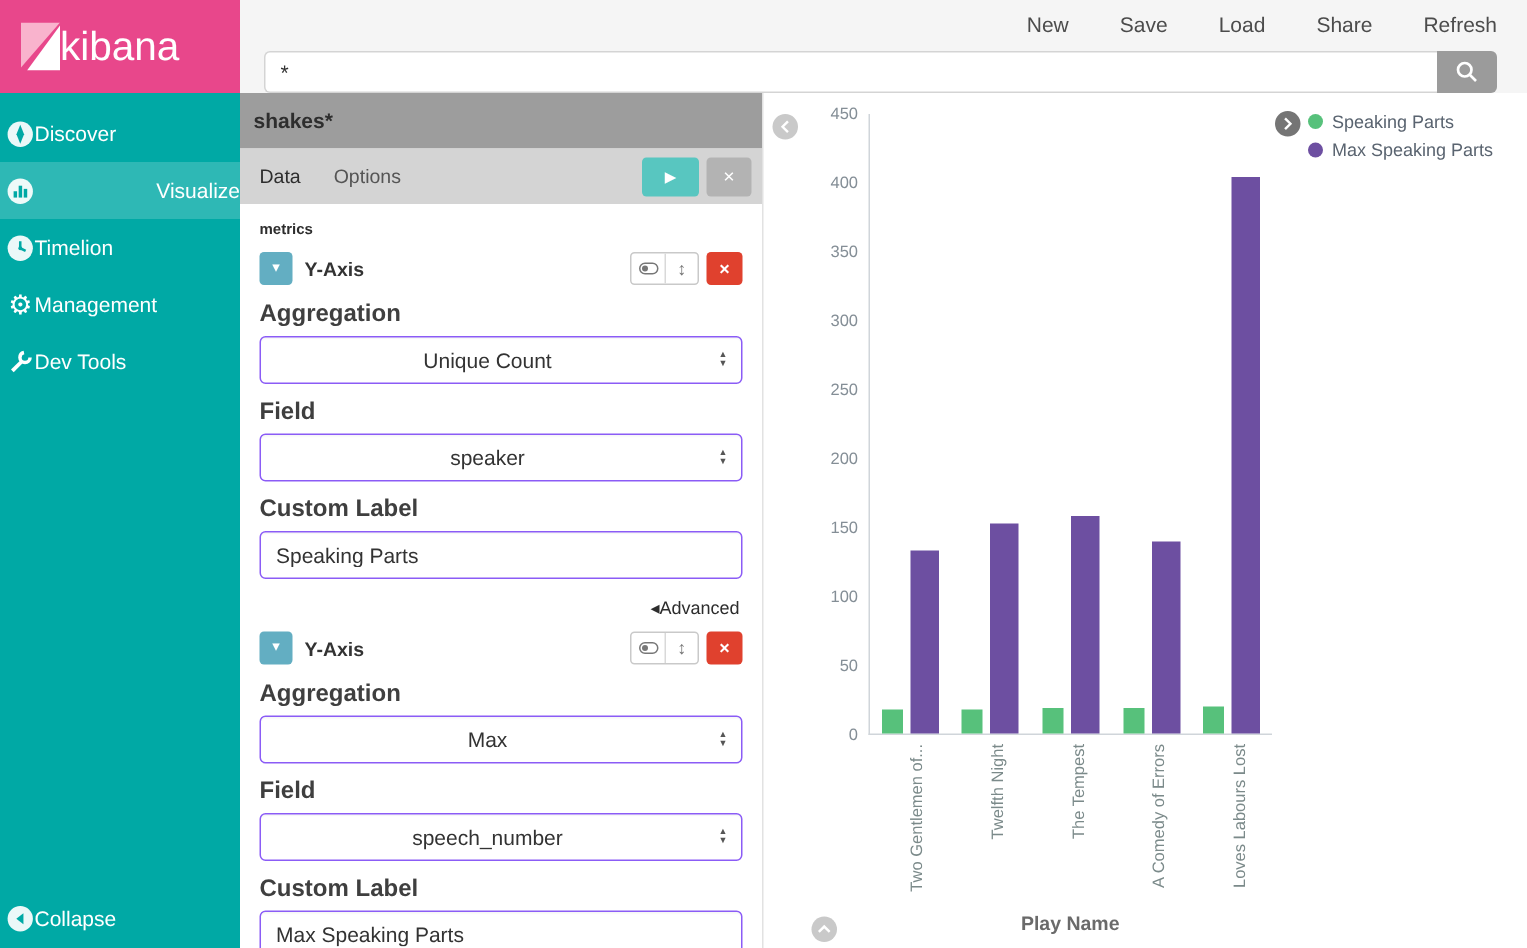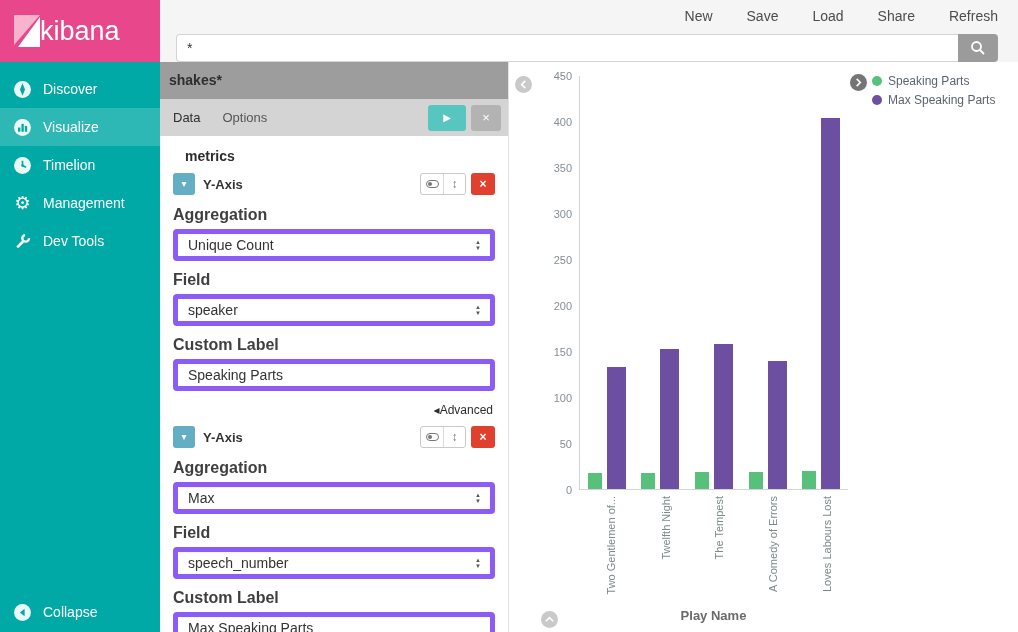--- a/index.html
+++ b/index.html
@@ -14,49 +14,49 @@
   .nav-links span { cursor:pointer; }
   .search-row { display:flex; margin-top:8px; height:28px; }
   .search-row input { flex:1; border:1px solid #d4d4d4; border-right:none; border-radius:4px 0 0 4px; padding:0 10px; font-size:14px; color:#333; outline:none; background:#fff; font-family:"Liberation Sans",sans-serif; }
   .search-btn { width:40px; background:#9b9b9b; border:none; border-radius:0 4px 4px 0; display:flex; align-items:center; justify-content:center; cursor:pointer; }
 
   
   .main { display:flex; height:570px; }
 
   
   .sidebar { width:160px; background:#00a9a5; color:#fff; position:relative; padding-top:8px; flex-shrink:0; }
-  .side-item { height:38px; display:flex; align-items:center; gap:11px; padding-left:13px; font-size:14px; cursor:pointer; }
-  .side-item.active { background:rgba(255,255,255,0.18); }
+  .side-item { height:38px; display:flex; align-items:center; padding-left:4px; font-size:14px; cursor:pointer; }
+  .side-item.active { background:rgba(255,255,255,0.18);justify-content:space-between; }
   .side-item .ic { width:19px; height:19px; display:flex; align-items:center; justify-content:center; }
   .collapse-item { position:absolute; bottom:0; left:0; right:0; height:40px; }
   .gear-glyph { font-size:18px; color:#fff; line-height:19px; }
 
   
   .config { width:348px; background:#fff; flex-shrink:0; display:flex; flex-direction:column; }
   .index-header { background:#9d9d9d; color:#2e2e2e; font-weight:bold; font-size:14px; padding:10px 9px; height:37px; }
   .tabs-row { background:#d4d4d4; height:37px; display:flex; align-items:center; padding:0 7px 0 13px; gap:22px; }
   .tab { font-size:13px; color:#555; cursor:pointer; }
   .tab.active { color:#2e2e2e; }
   .tabs-btns { margin-left:auto; display:flex; gap:5px; }
   .play-btn { width:38px; height:26px; background:#58c6c0; border:none; border-radius:3px; color:#fff; font-size:10px; cursor:pointer; }
   .xgray-btn { width:30px; height:26px; background:#b3b3b3; border:none; border-radius:3px; color:#fff; font-size:13px; cursor:pointer; }
   .config-body { padding:10px 13px; flex:1; overflow:hidden; }
-  .metrics-h { font-size:14px; font-weight:bold; color:#2d2d2d; margin:2px 12px 8px; }
+  .metrics-h { font-size:10px; font-weight:bold; color:#2d2d2d; margin:2px 0 8px; }
   .agg-header { display:flex; align-items:center; gap:8px; margin:8px 0 2px; height:24px; }
   .caret-btn { width:22px; height:22px; background:#63aec2; border:none; border-radius:3px; color:#fff; font-size:10px; cursor:pointer; line-height:1; }
   .agg-title { font-size:13px; font-weight:bold; color:#333; }
   .agg-tools { margin-left:auto; display:flex; align-items:center; gap:5px; }
   .icon-group { display:flex; border:1px solid #c9c9c9; border-radius:3px; background:#fff; height:22px; }
   .icon-cell { width:22px; display:flex; align-items:center; justify-content:center; color:#777; font-size:12px; cursor:pointer; }
   .icon-cell + .icon-cell { border-left:1px solid #d9d9d9; }
   .toggle-pill { width:13px; height:8px; border:1px solid #777; border-radius:4px; position:relative; }
   .toggle-pill::after { content:""; position:absolute; left:1px; top:1px; width:4px; height:4px; border-radius:50%; background:#777; }
   .remove-btn { width:24px; height:22px; background:#e0412e; border:none; border-radius:3px; color:#fff; font-weight:bold; font-size:12px; cursor:pointer; }
   .f-label { font-size:16px; font-weight:bold; color:#3f3f3f; margin:10px 0 5px; }
-  .select, .text-input { width:100%; height:32px; border:5px solid #8b5cf6; border-radius:4px; background:#fff; font-size:14px; color:#333; padding:0 28px 0 10px; position:relative; display:flex; align-items:center; cursor:pointer; box-shadow:inset 0 1px 1px rgba(0,0,0,0.04); }
+  .select, .text-input { width:100%; height:32px; border:1px solid #8b5cf6; border-radius:4px; background:#fff; font-size:14px; color:#333; padding:0 28px 0 10px; position:relative; display:flex; align-items:center; cursor:pointer; box-shadow:inset 0 1px 1px rgba(0,0,0,0.04);justify-content:center; }
   .text-input { padding-right:10px; cursor:text; font-family:"Liberation Sans",sans-serif; outline:none; }
   .sel-arrows { position:absolute; right:9px; top:50%; transform:translateY(-50%); display:flex; flex-direction:column; font-size:6px; color:#555; line-height:6px; }
   .advanced-row { text-align:right; font-size:12px; color:#2d2d2d; margin:12px 2px 2px; cursor:pointer; }
 
   
   .chart-panel { flex:1; background:#fff; border-left:1px solid #e2e2e2; position:relative; display:flex; }
   .circle-btn { position:absolute; width:17px; height:17px; border-radius:50%; background:#c9c9c9; display:flex; align-items:center; justify-content:center; cursor:pointer; }
   .cfg-collapse { left:6px; top:14px; }
   .spy-btn { left:32px; bottom:4px; }
   .chart-main { flex:1; padding:14px 0 0 26px; display:flex; flex-direction:column; }

